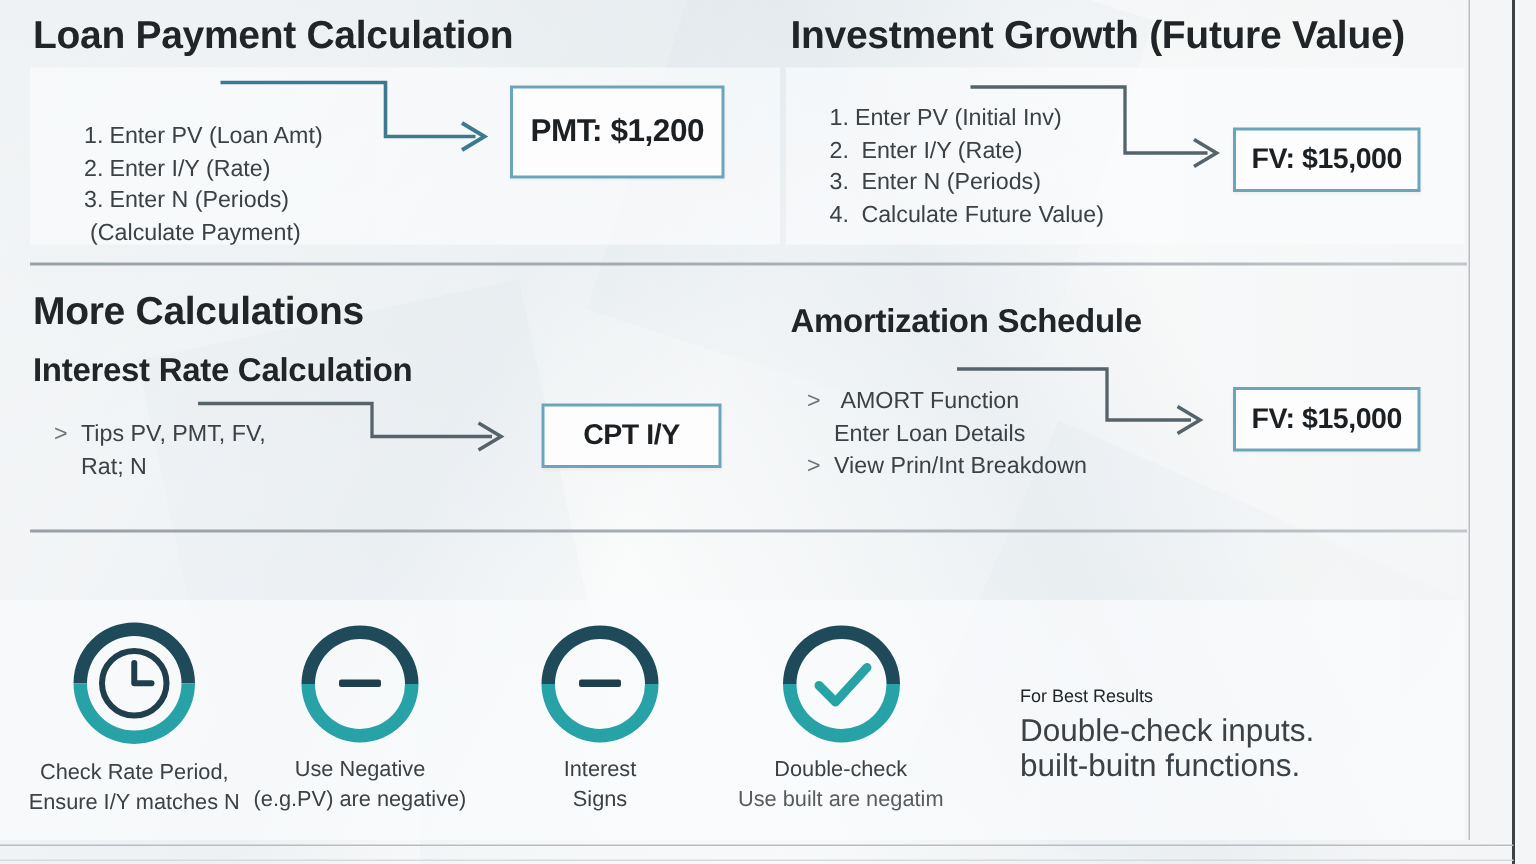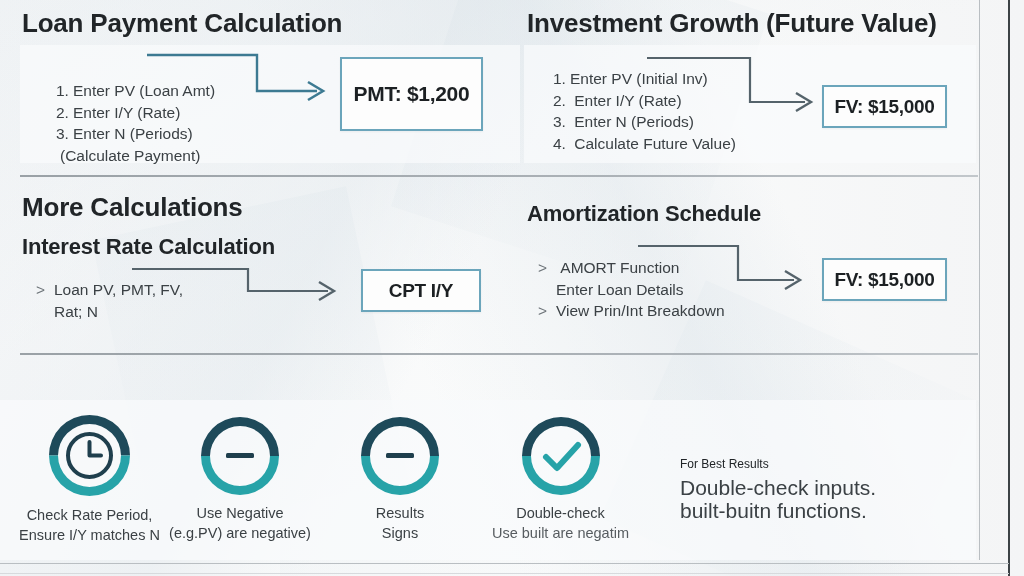--- a/index.html
+++ b/index.html
@@ -94,21 +94,21 @@
     <li><span class="mk num">2.</span><span>Enter I/Y (Rate)</span></li>
     <li><span class="mk num">3.</span><span>Enter N (Periods)</span></li>
     <li><span class="mk num"></span><span>(Calculate Payment)</span></li>
   </ul>
 
   <svg class="conn" style="left:145px;top:50px;" width="190" height="60" viewBox="0 0 190 60">
     <path d="M2,5 H112 V41 H172" fill="none" stroke="#3d7a92" stroke-width="2.4" stroke-linejoin="miter"></path>
     <path d="M163,32 L178,41 L163,50" fill="none" stroke="#3d7a92" stroke-width="2.6" stroke-linecap="butt" stroke-linejoin="miter"></path>
   </svg>
 
-  <div class="resbox" style="left:340px;top:57px;width:143px;height:74px;font-size:21px;">PMT: $1,200</div>
+  <div class="resbox" style="left:340px;top:57px;width:143px;height:62px;font-size:21px;">PMT: $1,200</div>
 
   <h1 class="sec" style="left:527px;top:8px;">Investment Growth (Future Value)</h1>
 
   <ul class="steps" style="left:553px;top:68px;">
     <li><span class="mk num">1.</span><span>Enter PV (Initial Inv)</span></li>
     <li><span class="mk num">2.</span>&nbsp;<span>Enter I/Y (Rate)</span></li>
     <li><span class="mk num">3.</span>&nbsp;<span>Enter N (Periods)</span></li>
     <li><span class="mk num">4.</span>&nbsp;<span>Calculate Future Value)</span></li>
   </ul>
 
@@ -118,21 +118,21 @@
   </svg>
 
   <div class="resbox" style="left:822px;top:85px;width:125px;height:43px;font-size:19px;">FV: $15,000</div>
 
   <div class="divider" style="left:20px;top:175px;width:958px;"></div>
 
   <h1 class="sec" style="left:22px;top:192px;">More Calculations</h1>
   <h2 class="sub" style="left:22px;top:234px;">Interest Rate Calculation</h2>
 
   <ul class="steps" style="left:36px;top:279px;">
-    <li><span class="mk">&gt;</span><span>Loan PV, PMT, FV,</span></li>
+    <li><span class="mk">&gt;</span><span>Tips PV, PMT, FV,</span></li>
     <li><span class="mk"></span><span>Rat; N</span></li>
   </ul>
 
   <svg class="conn" style="left:130px;top:266px;" width="230" height="48" viewBox="0 0 230 48">
     <path d="M2,3 H118 V25 H198" fill="none" stroke="#55636b" stroke-width="2.2" stroke-linejoin="miter"></path>
     <path d="M189,16 L204,25 L189,34" fill="none" stroke="#55636b" stroke-width="2.4" stroke-linejoin="miter"></path>
   </svg>
 
   <div class="resbox" style="left:361px;top:269px;width:120px;height:43px;font-size:19px;">CPT I/Y</div>
 
@@ -185,21 +185,21 @@
 
   <div class="tip" style="left:320px;top:412px;width:160px;">
     <div class="ring" style="width:88px;height:88px;">
       <svg width="88" height="88" viewBox="0 0 88 88">
         <path d="M44,5 A39,39 0 0 1 83,44 L74,44 A30,30 0 0 0 44,14 A30,30 0 0 0 14,44 L5,44 A39,39 0 0 1 44,5 Z" fill="#1e4a5a"></path>
         <path d="M5,44 L14,44 A30,30 0 0 0 74,44 L83,44 A39,39 0 0 1 5,44 Z" fill="#27a3a8"></path>
         <rect x="30" y="41" width="28" height="5" rx="1.5" fill="#1f3f4d"></rect>
       </svg>
     </div>
     <div class="cap">
-      <span>Results</span>
+      <span>Interest</span>
       <span class="l2">Signs</span>
     </div>
   </div>
 
   <div class="tip" style="left:478px;top:412px;width:165px;">
     <div class="ring" style="width:88px;height:88px;">
       <svg width="88" height="88" viewBox="0 0 88 88">
         <path d="M44,5 A39,39 0 0 1 83,44 L74,44 A30,30 0 0 0 44,14 A30,30 0 0 0 14,44 L5,44 A39,39 0 0 1 44,5 Z" fill="#1e4a5a"></path>
         <path d="M5,44 L14,44 A30,30 0 0 0 74,44 L83,44 A39,39 0 0 1 5,44 Z" fill="#27a3a8"></path>
         <path d="M29,45 L40,56 L61,33" fill="none" stroke="#27a3a8" stroke-width="6" stroke-linecap="round" stroke-linejoin="round"></path>

